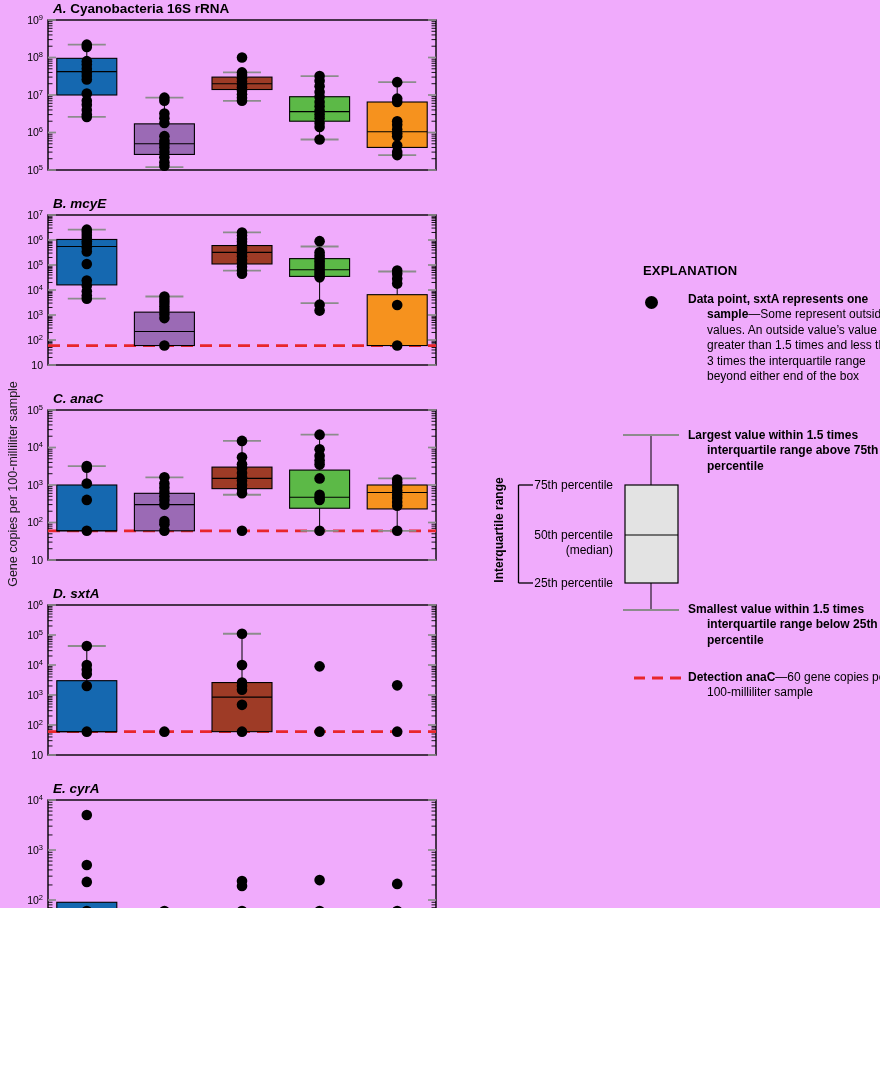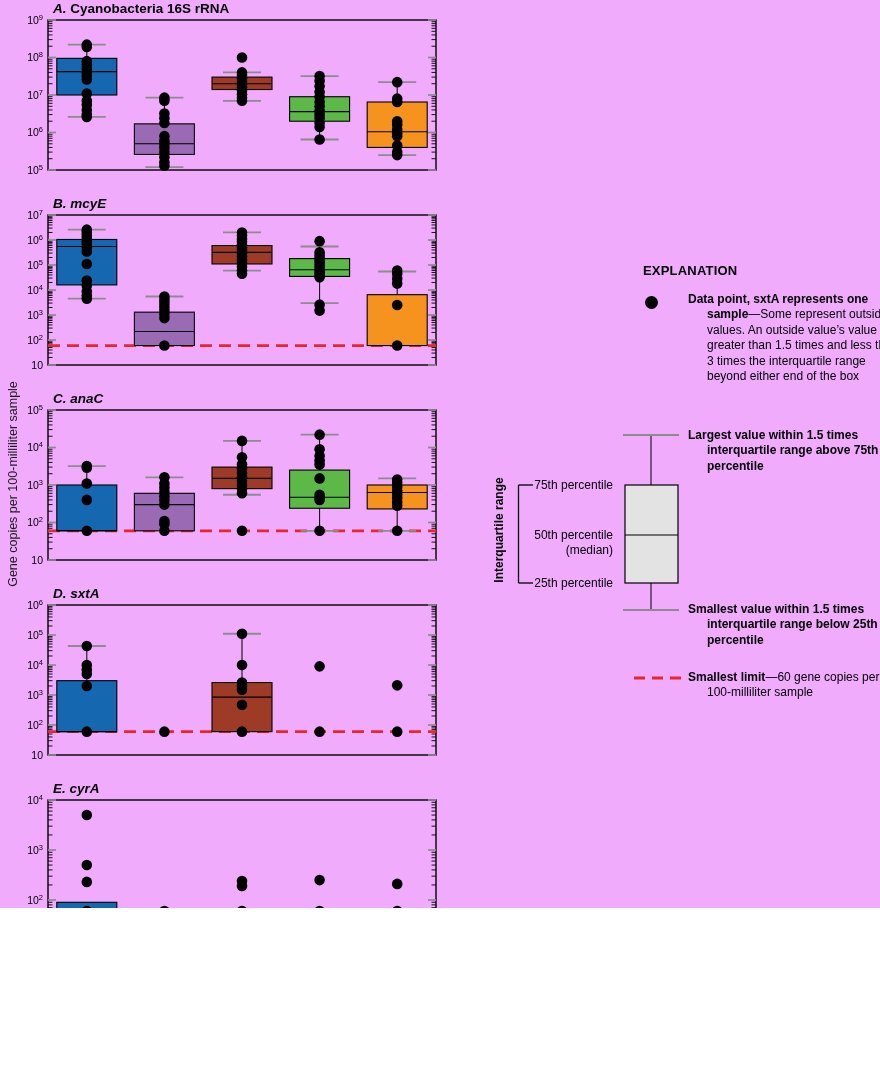--- a/index.html
+++ b/index.html
@@ -828,15 +828,15 @@
     <text x="17" y="109" text-anchor="middle" font-size="12" font-weight="bold" transform="rotate(-90 13 109)">Interquartile range</text>
   </svg>
 
   <div class="leg-abs leg-text leg-bold" style="left:688px;top:428px;width:200px;">Largest value within 1.5 times interquartile range above 75th percentile</div>
   <div class="leg-abs leg-text leg-bold" style="left:688px;top:602px;width:200px;">Smallest value within 1.5 times interquartile range below 25th percentile</div>
 
   <svg class="leg-abs" style="left:634px;top:674px;" width="48" height="8">
     <line x1="0" y1="4" x2="48" y2="4" stroke="#e8262b" stroke-width="3" stroke-dasharray="11 7"></line>
   </svg>
   <div class="leg-abs leg-text" style="left:688px;top:670px;">
-    <b>Smallest limit</b><span>—60 gene copies per 100-milliliter sample</span>
+    <b>Detection anaC</b><span>—60 gene copies per 100-milliliter sample</span>
   </div>
 </div>
 
 </body></html>

